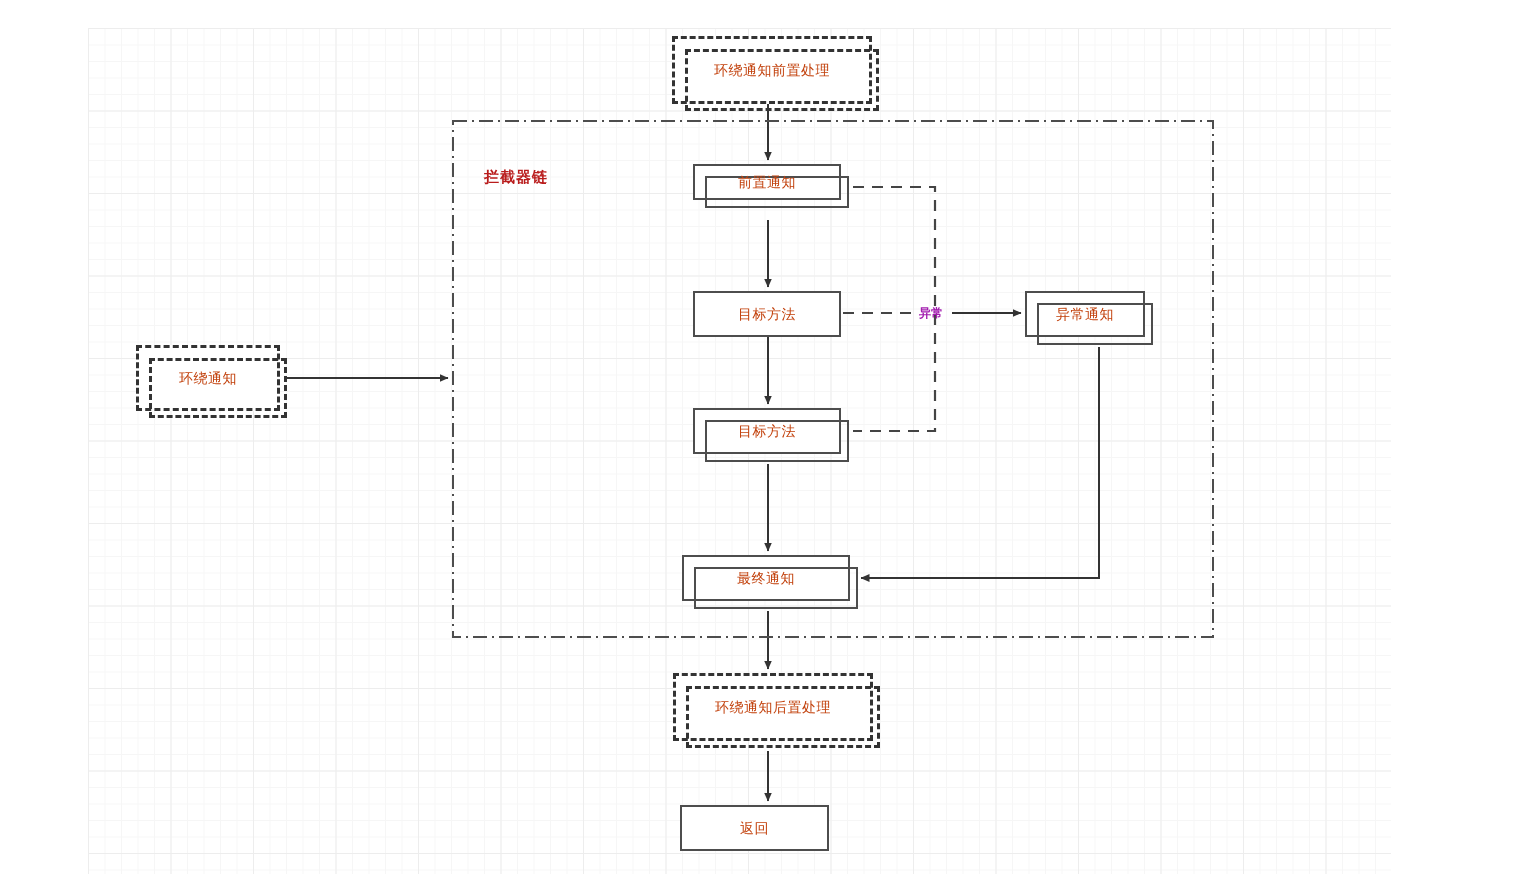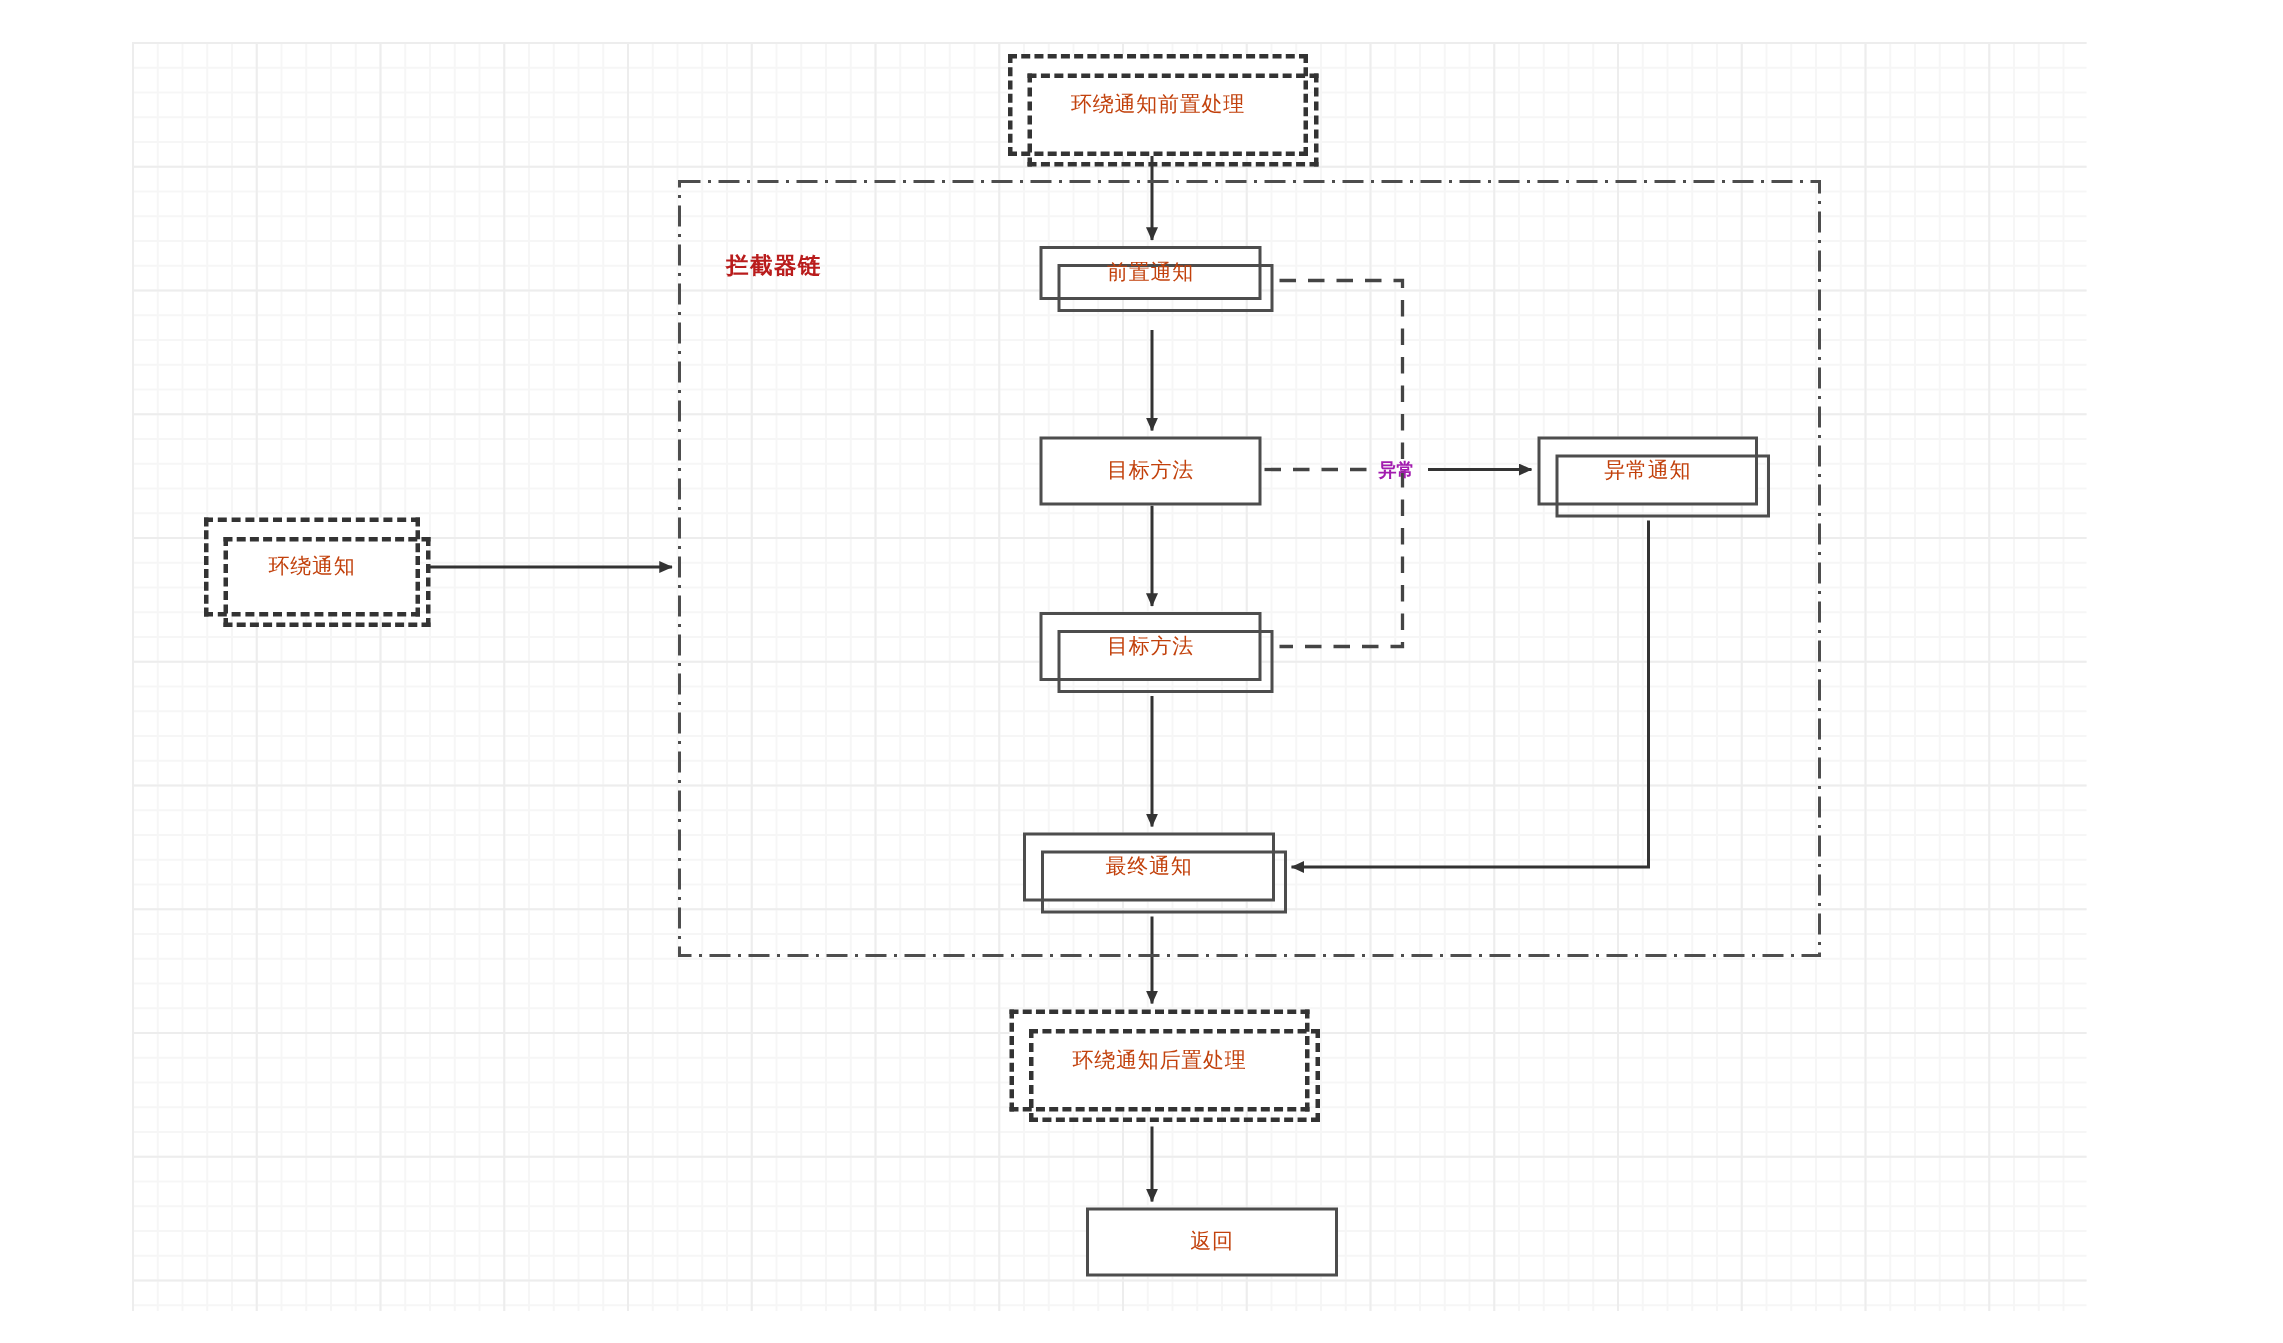--- a/index.html
+++ b/index.html
@@ -168,35 +168,35 @@
   </div>
 
   <div class="node solid" style="left:693px; top:291px; width:148px; height:46px;">
     <span>目标方法</span>
   </div>
 
   <div class="node solid stacked" style="left:693px; top:408px; width:148px; height:46px;">
     <span>目标方法</span>
   </div>
 
-  <div class="node solid stacked" style="left:1025px; top:291px; width:147px; height:46px;">
+  <div class="node solid stacked" style="left:1025px; top:291px; width:120px; height:46px;">
     <span>异常通知</span>
   </div>
 
   <div class="node solid stacked" style="left:682px; top:555px; width:168px; height:46px;">
     <span>最终通知</span>
   </div>
 
   <div class="node dashed stacked-dash" style="left:136px; top:345px; width:144px; height:66px;">
     <span>环绕通知</span>
   </div>
 
   <div class="node dashed stacked-dash" style="left:673px; top:673px; width:200px; height:68px;">
     <span>环绕通知后置处理</span>
   </div>
 
-  <div class="node solid" style="left:724px; top:805px; width:168px; height:46px;text-align:right;">
+  <div class="node solid" style="left:680px; top:805px; width:149px; height:46px;text-align:right;">
     <span>返回</span>
   </div>
 
   <div class="edge-label" style="left:919px; top:305px;">异常</div>
 
 </div>
 
 </body></html>

